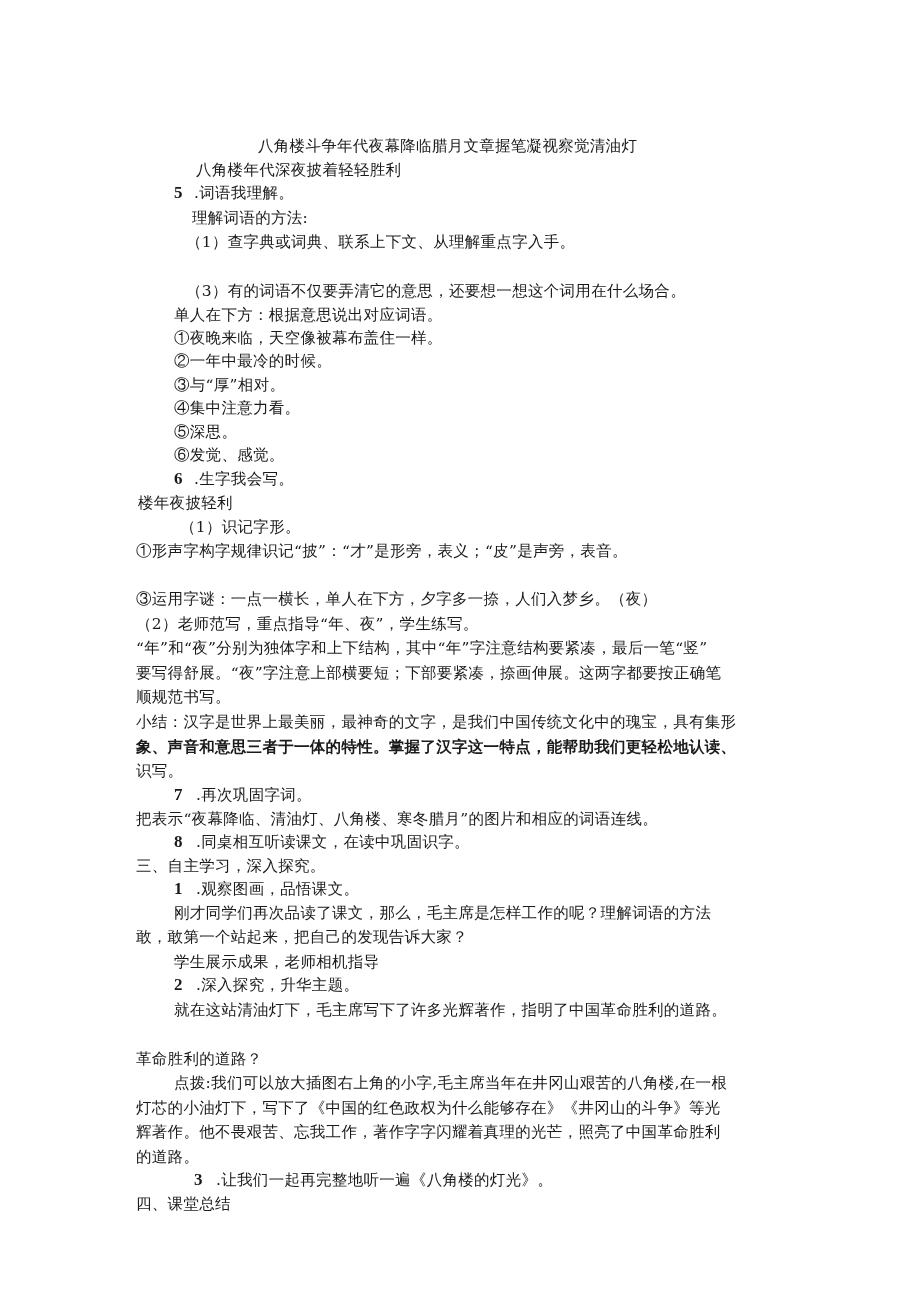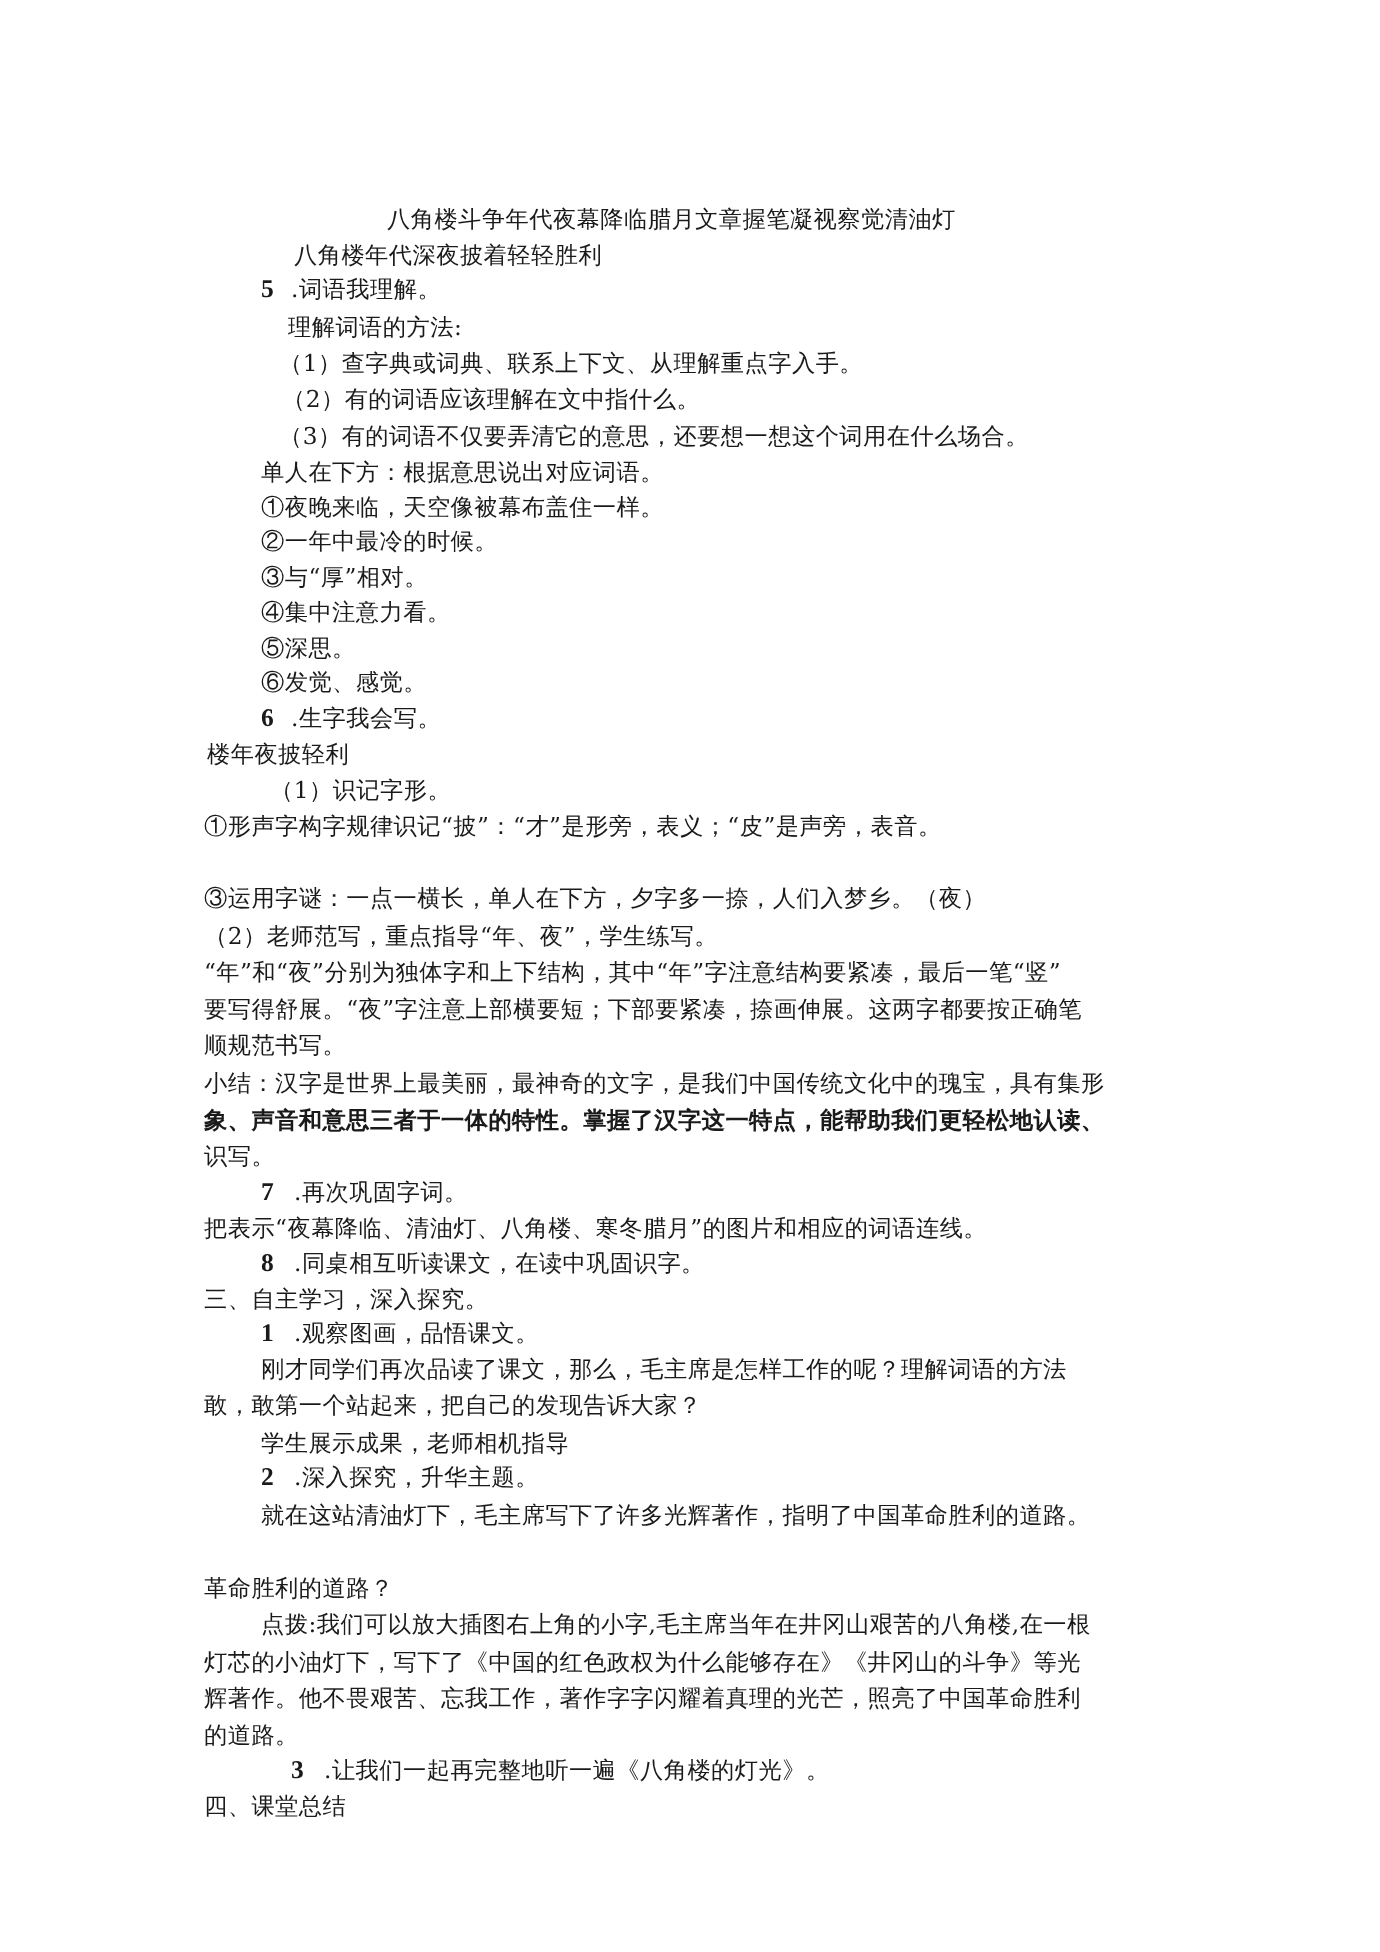--- a/index.html
+++ b/index.html
@@ -15,21 +15,20 @@
 <div class="page">
   <div class="ln" style="left:258px;top:113px;">八角楼斗争年代夜幕降临腊月文章握笔凝视察觉清油灯</div>
   <div class="ln" style="left:196px;top:137px;">八角楼年代深夜披着轻轻胜利</div>
 
   <div class="ln" style="left:174px;top:160px;">
     <span class="num">5</span>
     <span style="margin-left:6px">.词语我理解。</span>
   </div>
   <div class="ln" style="left:192px;top:185px;">理解词语的方法:</div>
   <div class="ln" style="left:186px;top:209px;">（1）查字典或词典、联系上下文、从理解重点字入手。</div>
-  <div class="ln" style="left:188px;top:233px;">（2）有的词语应该理解在文中指什么。</div>
   <div class="ln" style="left:186px;top:258px;">（3）有的词语不仅要弄清它的意思，还要想一想这个词用在什么场合。</div>
 
   <div class="ln" style="left:174px;top:282px;">单人在下方：根据意思说出对应词语。</div>
   <div class="ln" style="left:174px;top:305px;">①夜晚来临，天空像被幕布盖住一样。</div>
   <div class="ln" style="left:174px;top:328px;">②一年中最冷的时候。</div>
   <div class="ln" style="left:174px;top:352px;">③与“厚”相对。</div>
   <div class="ln" style="left:174px;top:375px;">④集中注意力看。</div>
   <div class="ln" style="left:174px;top:399px;">⑤深思。</div>
   <div class="ln" style="left:174px;top:422px;">⑥发觉、感觉。</div>
 

